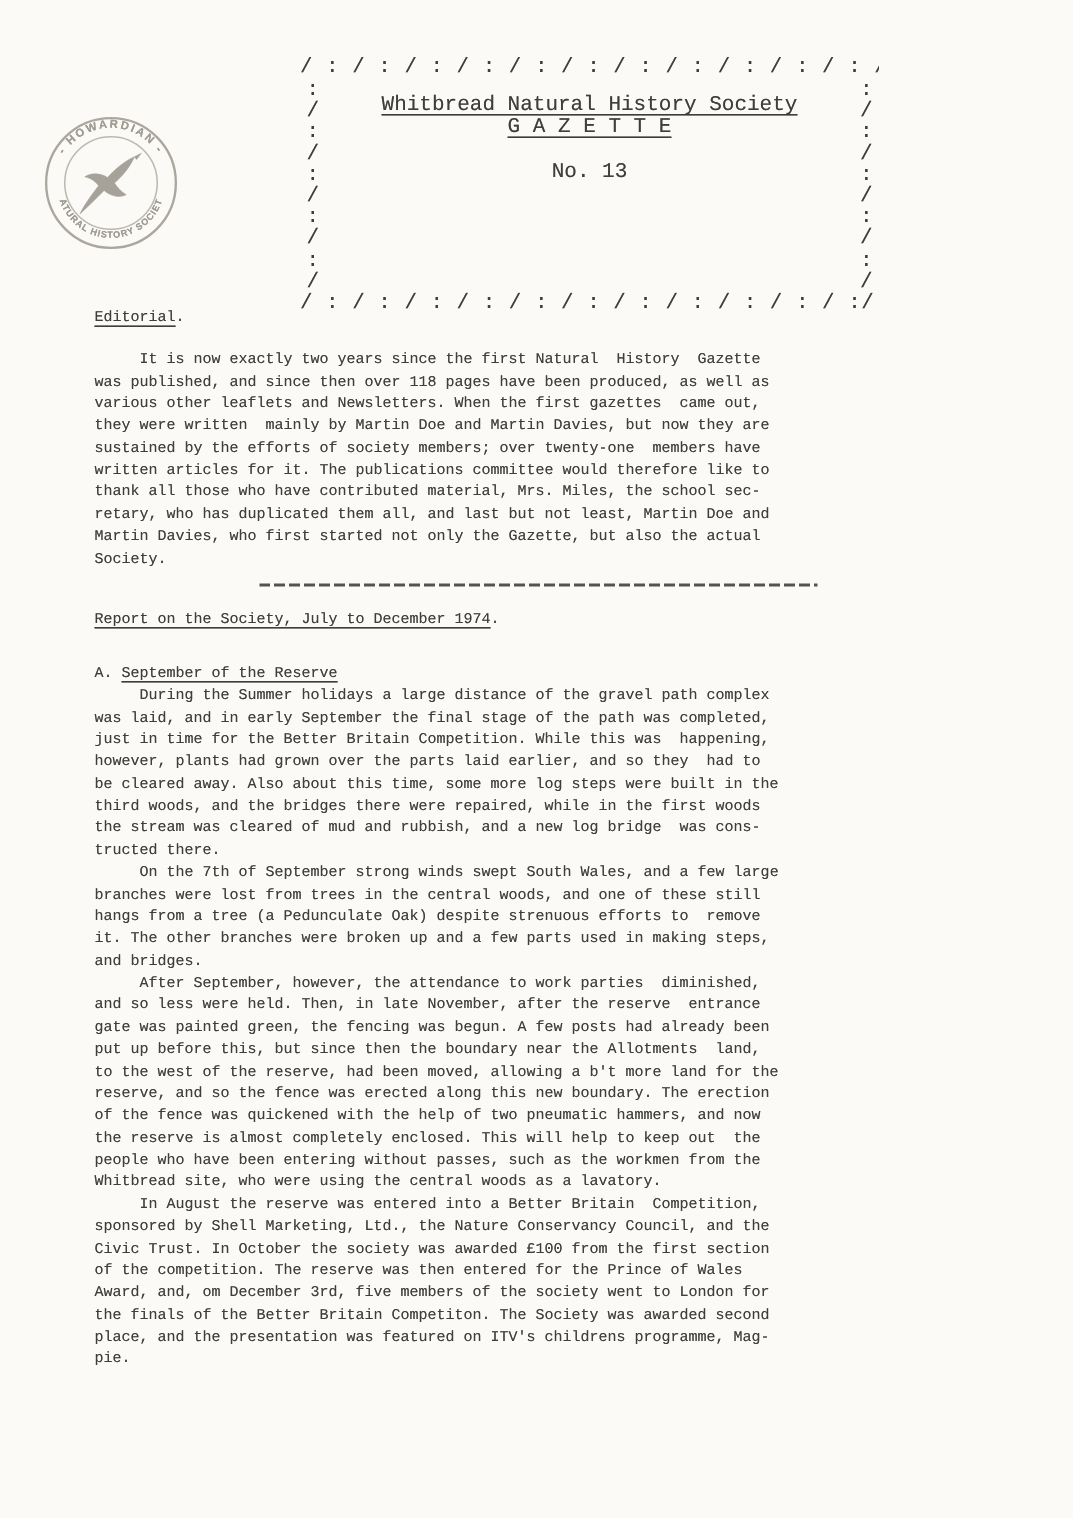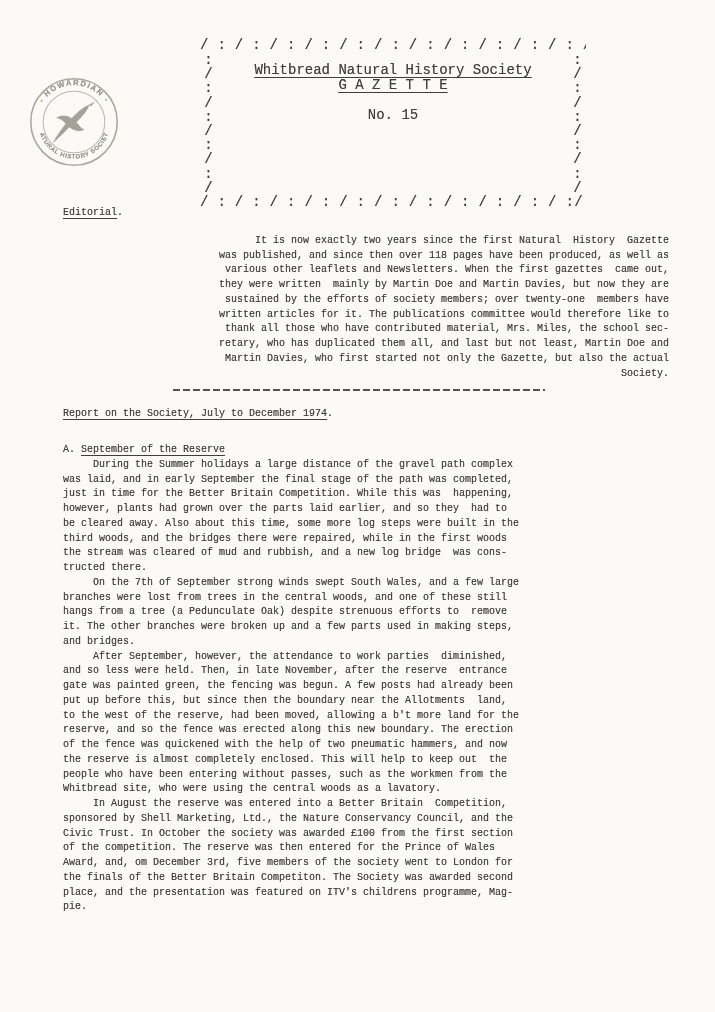--- a/index.html
+++ b/index.html
@@ -28,21 +28,21 @@
   .mast-center{flex:1;text-align:center;padding-top:10px;}
   .gazette-title{}
   .issue-number{margin-top:15px;}
   .issue-date{margin-top:13px;}
   .u{text-decoration:underline;text-underline-offset:3px;text-decoration-thickness:1.1px;}
   
   .content{position:absolute;left:63px;top:206px;width:606px;
     font-size:10px;line-height:14.75px;}
   .hline{white-space:pre;}
   .para{white-space:pre-wrap;margin:0;}
-  .editorial-body{margin-top:13px;text-align:right;}
+  .editorial-body{margin-top:13px;}
   .divider{margin:8px 0 0 110px;width:372px;height:2px;
     background:repeating-linear-gradient(90deg,#55534e 0 7px,rgba(0,0,0,0) 7px 10px);}
   .report-heading{margin-top:16px;}
   .section-a-heading{margin-top:21px;}
   .p1{}
   .p4{margin-top:14px;}
 </style>
 </head>
 <body>
 
@@ -74,21 +74,21 @@
 /
 :
 /
 :
 /
 :
 /</div>
       <div class="mast-center">
         <div><span class="u">Whitbread Natural History Society</span></div>
         <div class="gazette-title"><span class="u">G A Z E T T E</span></div>
-        <div class="issue-number">No. 15</div>
+        <div class="issue-number">No. 13</div>
       </div>
       <div class="mast-border-v">:
 /
 :
 /
 :
 /
 :
 /
 :

